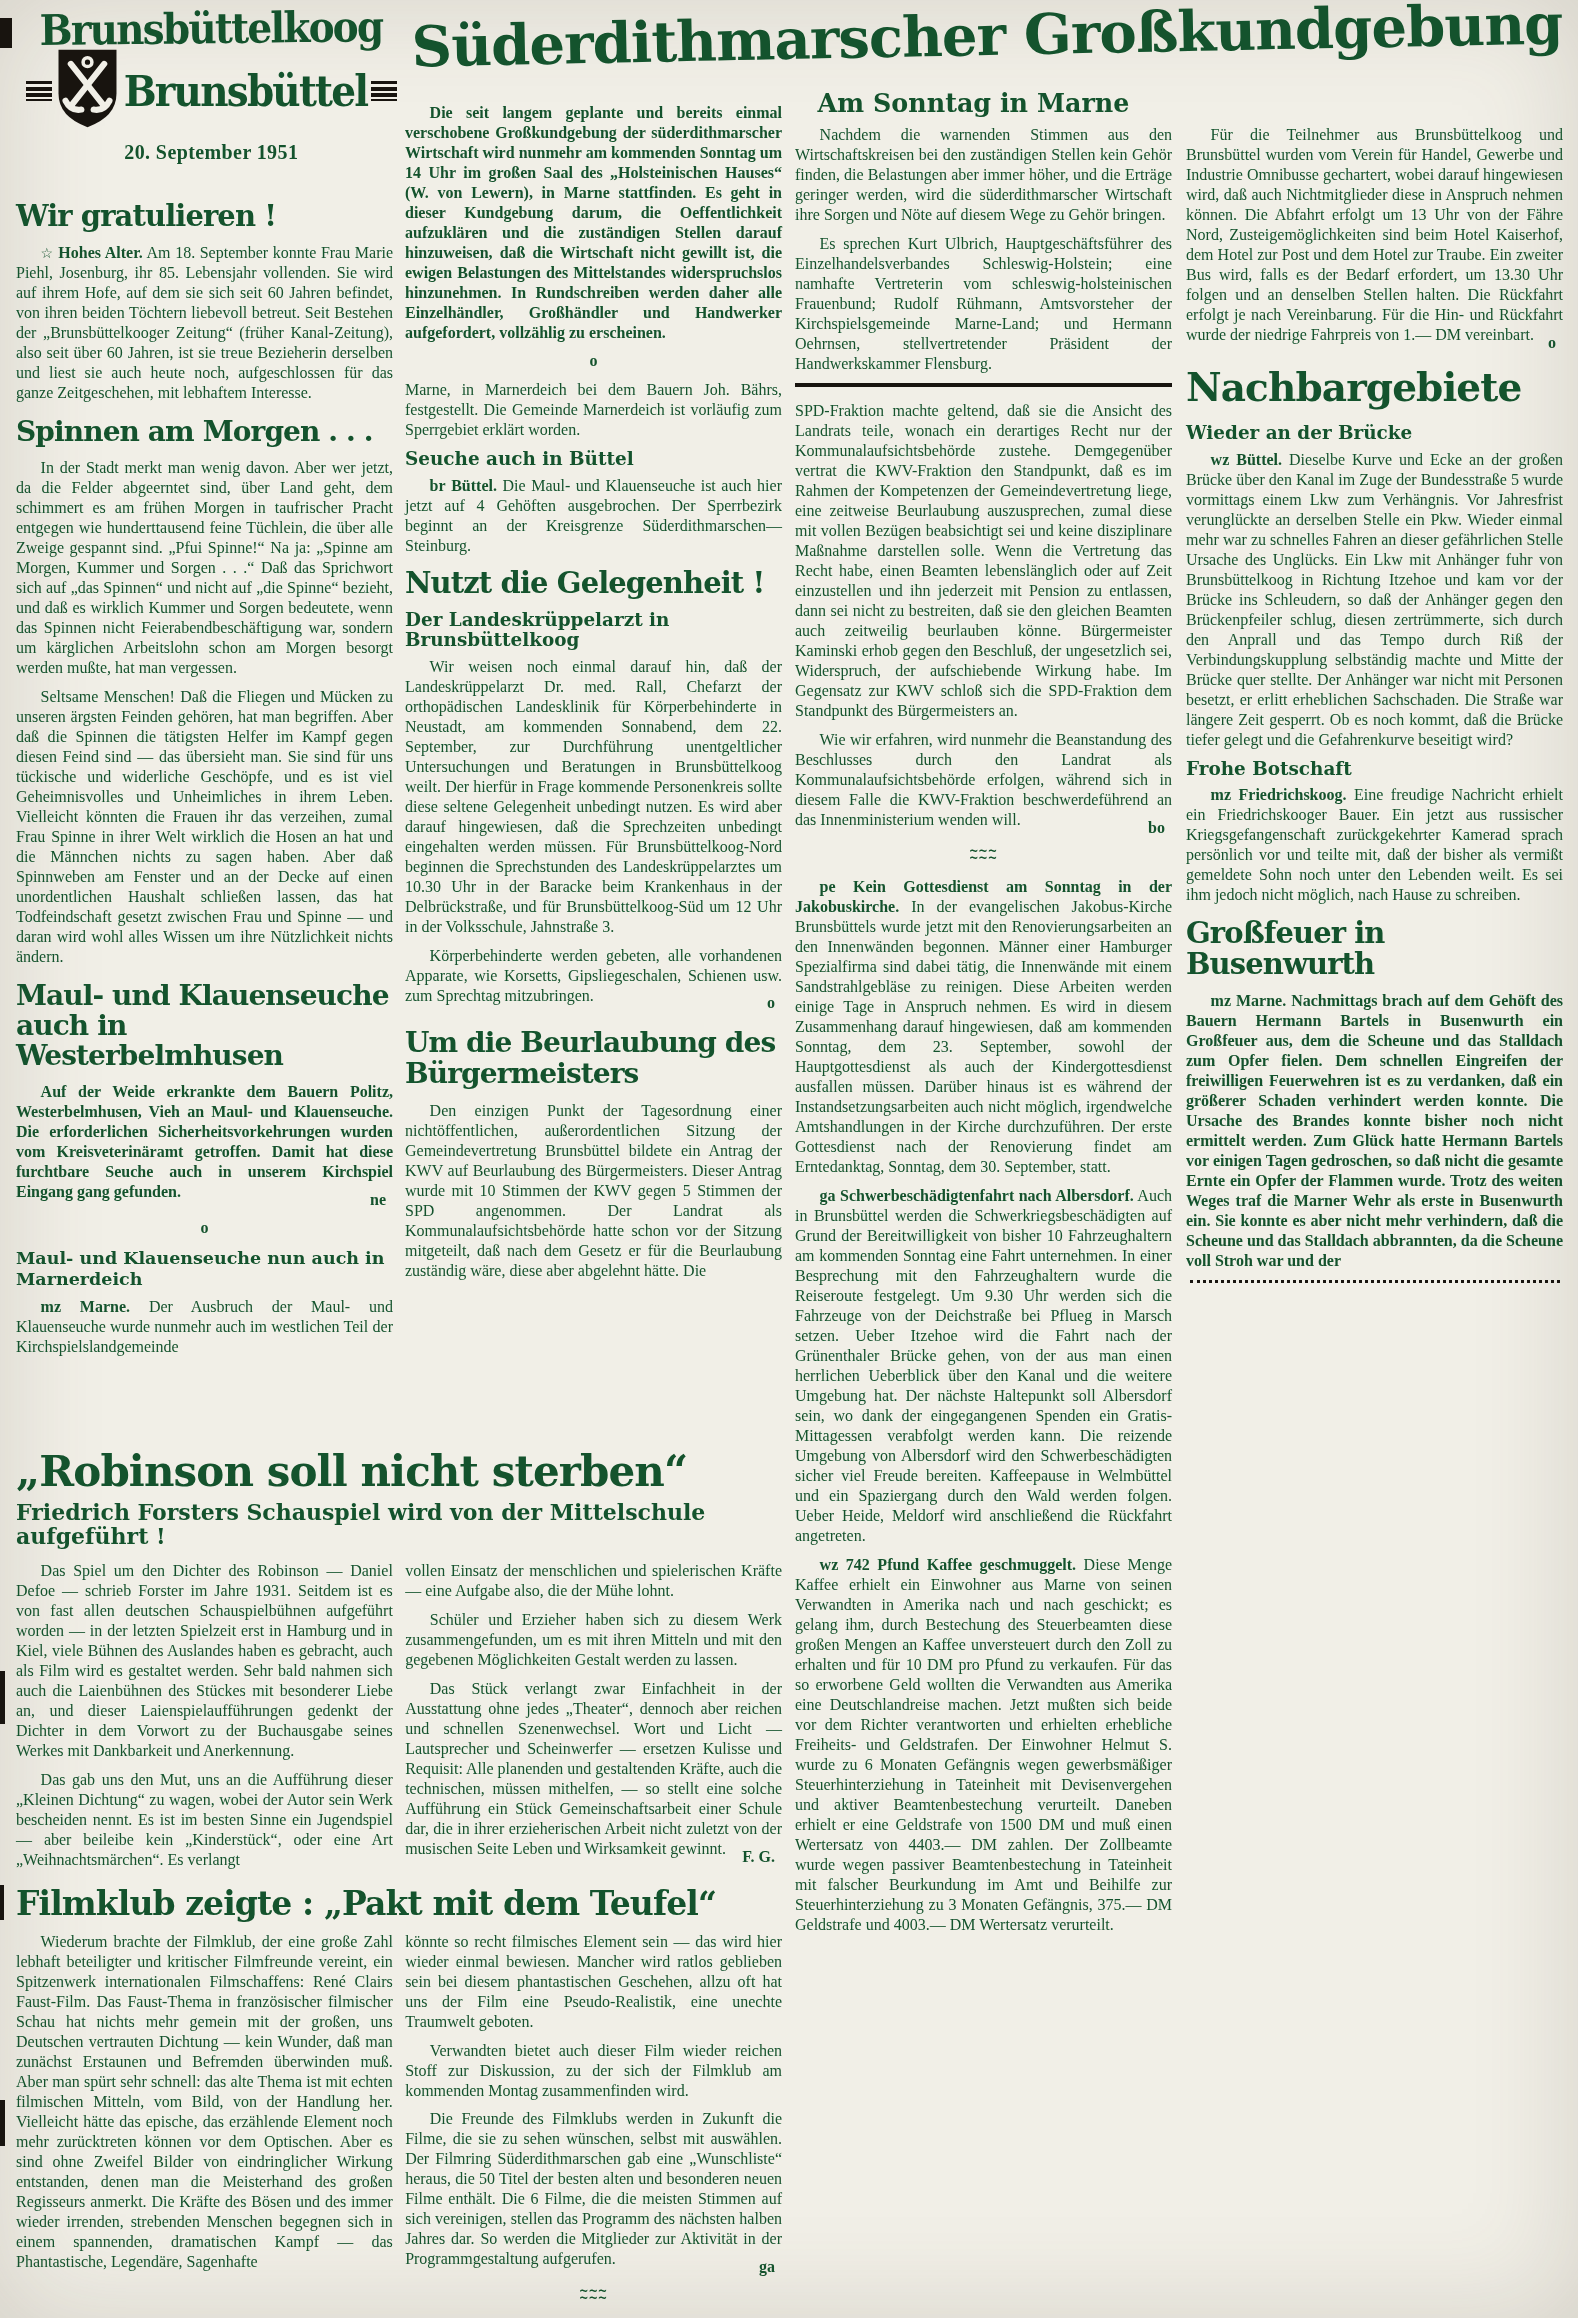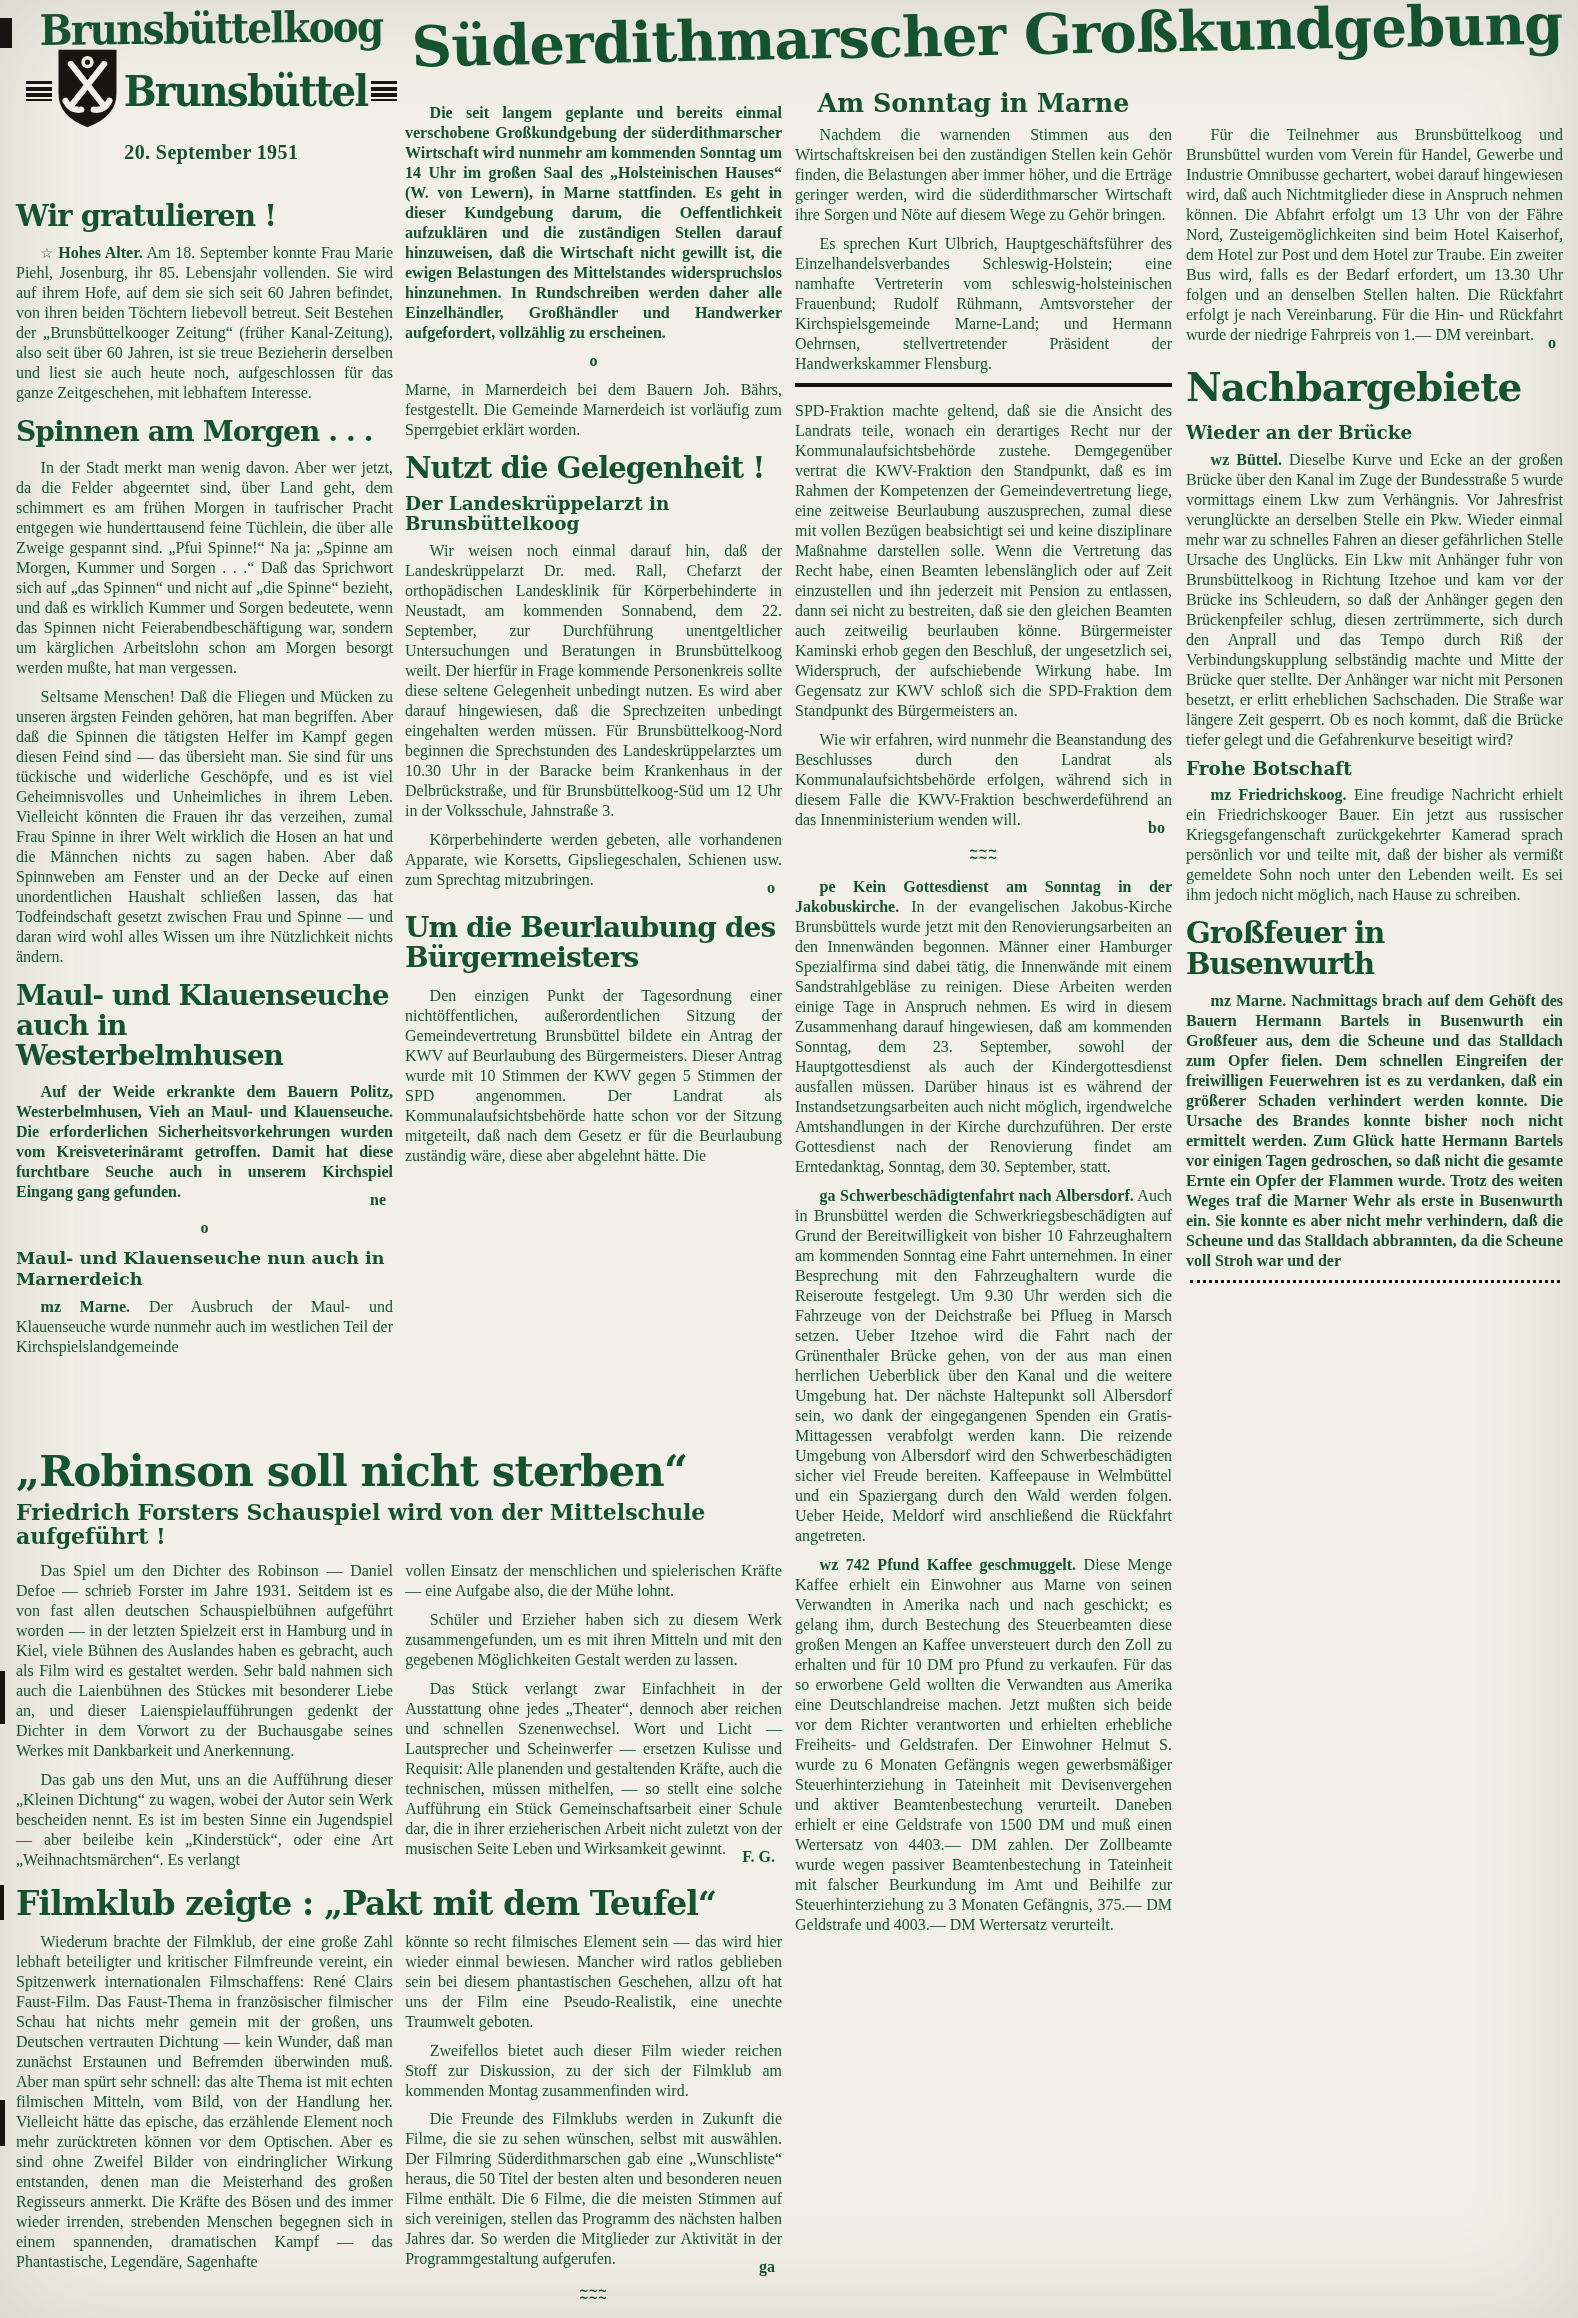--- a/index.html
+++ b/index.html
@@ -110,20 +110,24 @@
       <h3 class="h-sm">Maul- und Klauenseuche nun auch in Marnerdeich</h3>
       <p class="body"><span class="code">mz</span> <b class="kick">Marne.</b> <span>Der Ausbruch der Maul- und Klauenseuche wurde nunmehr auch im westlichen Teil der Kirchspielslandgemeinde</span></p>
     </article>
   </section>
 
   <section class="col col2">
     <p class="body boldpara">Die seit langem geplante und bereits einmal verschobene Großkundgebung der süderdithmarscher Wirtschaft wird nunmehr am kommenden Sonntag um 14 Uhr im großen Saal des „Holsteinischen Hauses“ (W. von Lewern), in Marne stattfinden. Es geht in dieser Kundgebung darum, die Oeffentlichkeit aufzuklären und die zuständigen Stellen darauf hinzuweisen, daß die Wirtschaft nicht gewillt ist, die ewigen Belastungen des Mittelstandes widerspruchslos hinzunehmen. In Rundschreiben werden daher alle Einzelhändler, Großhändler und Handwerker aufgefordert, vollzählig zu erscheinen.</p>
     <div class="sep-o">o</div>
     <p class="body noindent">Marne, in Marnerdeich bei dem Bauern Joh. Bährs, festgestellt. Die Gemeinde Marnerdeich ist vorläufig zum Sperrgebiet erklärt worden.</p>
     <article>
+      <h3 class="h-sub">Seuche auch in Büttel</h3>
+      <p class="body"><span class="code">br</span> <b class="kick">Büttel.</b> <span>Die Maul- und Klauenseuche ist auch hier jetzt auf 4 Gehöften ausgebrochen. Der Sperrbezirk beginnt an der Kreisgrenze Süderdithmarschen—Steinburg.</span></p>
+    </article>
+    <article>
       <h2 class="h-md">Nutzt die Gelegenheit !</h2>
       <h3 class="h-sub">Der Landeskrüppelarzt in Brunsbüttelkoog</h3>
       <p class="body">Wir weisen noch einmal darauf hin, daß der Landeskrüppelarzt Dr. med. Rall, Chefarzt der orthopädischen Landesklinik für Körperbehinderte in Neustadt, am kommenden Sonnabend, dem 22. September, zur Durchführung unentgeltlicher Untersuchungen und Beratungen in Brunsbüttelkoog weilt. Der hierfür in Frage kommende Personenkreis sollte diese seltene Gelegenheit unbedingt nutzen. Es wird aber darauf hingewiesen, daß die Sprechzeiten unbedingt eingehalten werden müssen. Für Brunsbüttelkoog-Nord beginnen die Sprechstunden des Landeskrüppelarztes um 10.30 Uhr in der Baracke beim Krankenhaus in der Delbrückstraße, und für Brunsbüttelkoog-Süd um 12 Uhr in der Volksschule, Jahnstraße 3.</p>
       <p class="body">Körperbehinderte werden gebeten, alle vorhandenen Apparate, wie Korsetts, Gipsliegeschalen, Schienen usw. zum Sprechtag mitzubringen.</p>
       <div class="sig">o</div>
     </article>
     <article>
       <h2 class="h-big">Um die Beurlaubung des Bürgermeisters</h2>
       <p class="body">Den einzigen Punkt der Tagesordnung einer nichtöffentlichen, außerordentlichen Sitzung der Gemeindevertretung Brunsbüttel bildete ein Antrag der KWV auf Beurlaubung des Bürgermeisters. Dieser Antrag wurde mit 10 Stimmen der KWV gegen 5 Stimmen der SPD angenommen. Der Landrat als Kommunalaufsichtsbehörde hatte schon vor der Sitzung mitgeteilt, daß nach dem Gesetz er für die Beurlaubung zuständig wäre, diese aber abgelehnt hätte. Die</p>
     </article>
@@ -182,21 +186,21 @@
       </div>
     </article>
     <article>
       <h2 class="h-filmklub">Filmklub zeigte : „Pakt mit dem Teufel“</h2>
       <div class="twocol">
         <div>
           <p class="body">Wiederum brachte der Filmklub, der eine große Zahl lebhaft beteiligter und kritischer Filmfreunde vereint, ein Spitzenwerk internationalen Filmschaffens: René Clairs Faust-Film. Das Faust-Thema in französischer filmischer Schau hat nichts mehr gemein mit der großen, uns Deutschen vertrauten Dichtung — kein Wunder, daß man zunächst Erstaunen und Befremden überwinden muß. Aber man spürt sehr schnell: das alte Thema ist mit echten filmischen Mitteln, vom Bild, von der Handlung her. Vielleicht hätte das epische, das erzählende Element noch mehr zurücktreten können vor dem Optischen. Aber es sind ohne Zweifel Bilder von eindringlicher Wirkung entstanden, denen man die Meisterhand des großen Regisseurs anmerkt. Die Kräfte des Bösen und des immer wieder irrenden, strebenden Menschen begegnen sich in einem spannenden, dramatischen Kampf — das Phantastische, Legendäre, Sagenhafte</p>
         </div>
         <div>
           <p class="body noindent">könnte so recht filmisches Element sein — das wird hier wieder einmal bewiesen. Mancher wird ratlos geblieben sein bei diesem phantastischen Geschehen, allzu oft hat uns der Film eine Pseudo-Realistik, eine unechte Traumwelt geboten.</p>
-          <p class="body">Zweifellos bietet auch dieser Film wieder reichen Stoff zur Diskussion, zu der sich der Filmklub am kommenden Montag zusammenfinden wird.</p>
+          <p class="body">Verwandten bietet auch dieser Film wieder reichen Stoff zur Diskussion, zu der sich der Filmklub am kommenden Montag zusammenfinden wird.</p>
           <p class="body">Die Freunde des Filmklubs werden in Zukunft die Filme, die sie zu sehen wünschen, selbst mit auswählen. Der Filmring Süderdithmarschen gab eine „Wunschliste“ heraus, die 50 Titel der besten alten und besonderen neuen Filme enthält. Die 6 Filme, die die meisten Stimmen auf sich vereinigen, stellen das Programm des nächsten halben Jahres dar. So werden die Mitglieder zur Aktivität in der Programmgestaltung aufgerufen.</p>
           <div class="sig">ga</div>
           <div class="sep-wave">
             <div>~~~</div>
             <div>~~~</div>
           </div>
         </div>
       </div>
     </article>
   </section>

